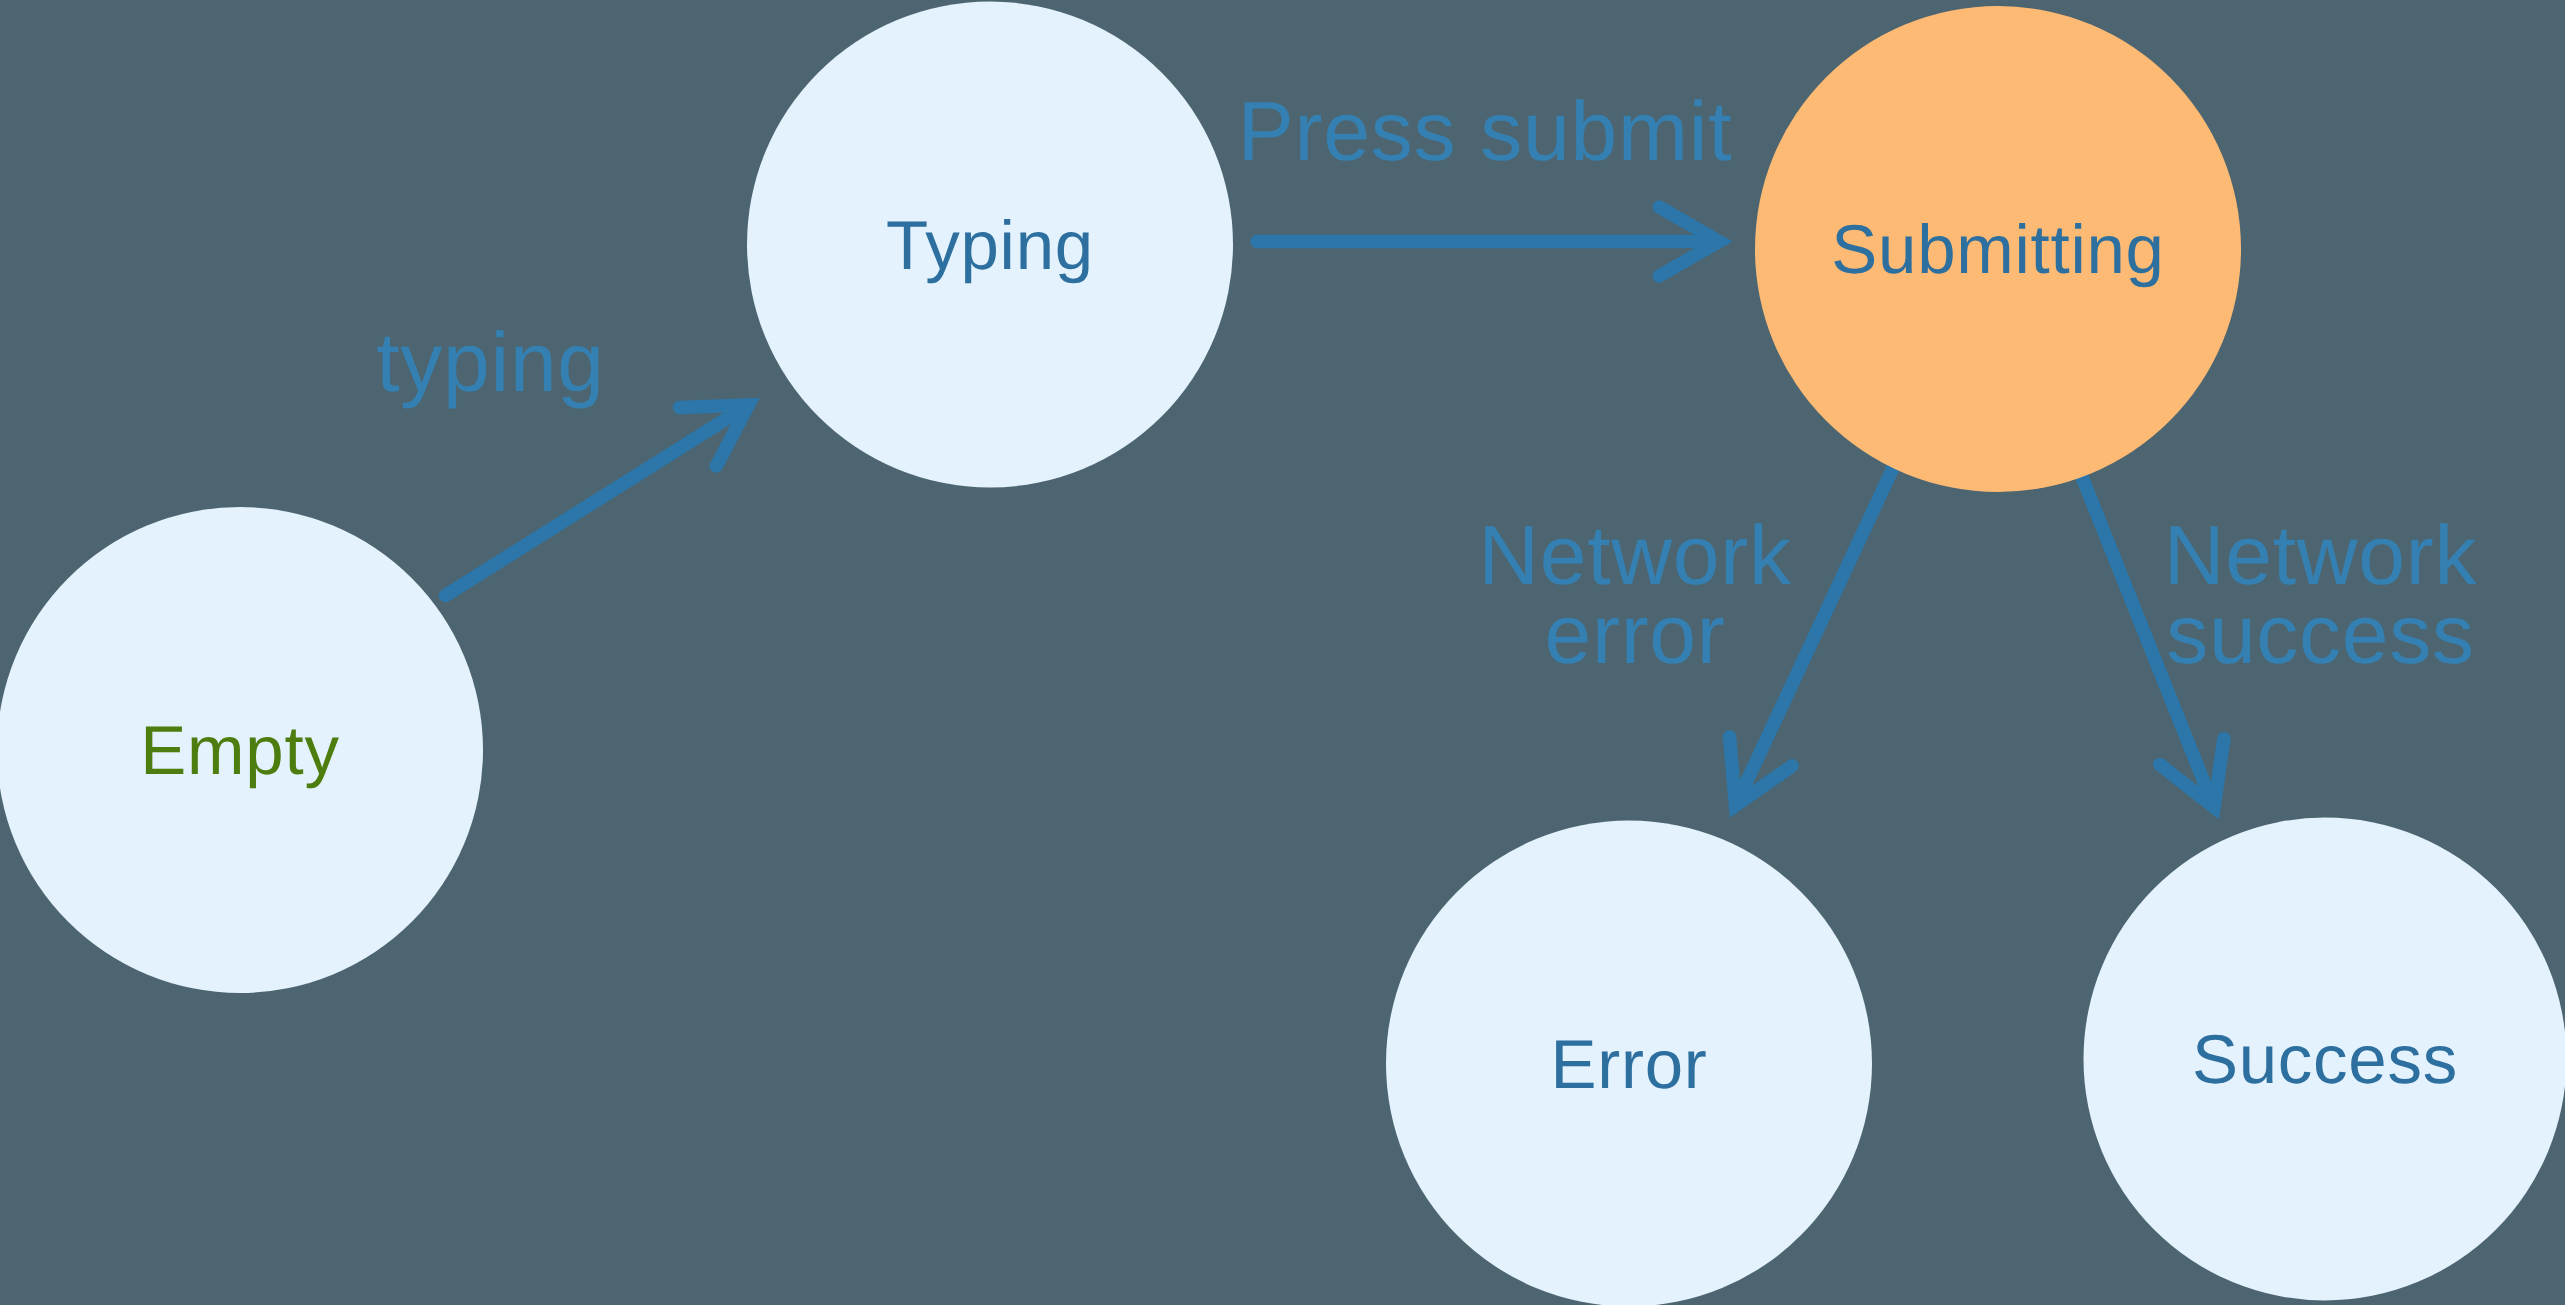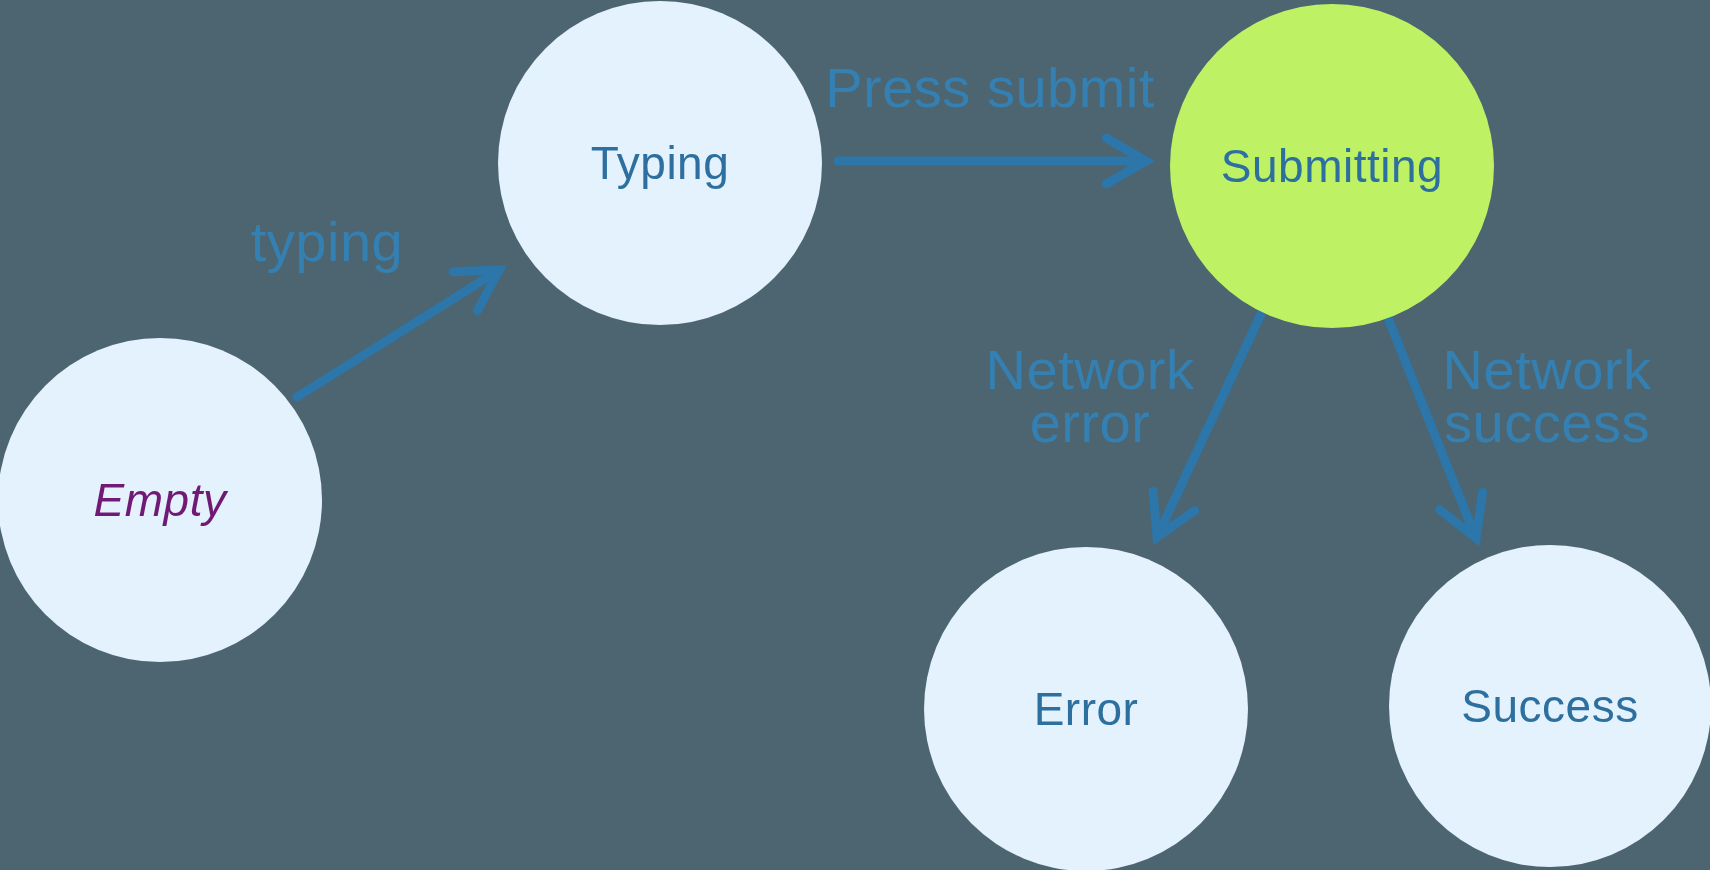--- a/index.html
+++ b/index.html
@@ -63,26 +63,26 @@
         <line x1="1262" y1="312" x2="1157" y2="537" stroke="#2C76A9" stroke-width="9" stroke-linecap="round"></line>
         <polyline points="1153.0,491.2 1157,537 1194.7,510.6" fill="none" stroke="#2C76A9" stroke-width="9" stroke-linecap="round" stroke-linejoin="miter"></polyline>
       </g>
       <g>
         <line x1="1388" y1="318" x2="1476" y2="538" stroke="#2C76A9" stroke-width="9" stroke-linecap="round"></line>
         <polyline points="1439.8,509.6 1476,538 1482.6,492.5" fill="none" stroke="#2C76A9" stroke-width="9" stroke-linecap="round" stroke-linejoin="miter"></polyline>
       </g>
     </svg>
   <div id="node-layer">
       <div class="node" style="left: -2px; top: 338px; width: 324px; height: 324px; background: rgb(227, 242, 253);">
-        <span class="node-label" style="color: #701a75; font-style: italic;">Empty</span>
+        <span class="node-label" style="color: #4d7c0f;">Empty</span>
       </div>
       <div class="node" style="left: 498px; top: 1px; width: 324px; height: 324px; background: rgb(227, 242, 253);">
         <span class="node-label" style="color: rgb(45, 111, 158);">Typing</span>
       </div>
-      <div class="node" style="left: 1170px; top: 4px; width: 324px; height: 324px; background: #bef264; align-items: center;">
+      <div class="node" style="left: 1170px; top: 4px; width: 324px; height: 324px; background: #fdba74; align-items: center;">
         <span class="node-label" style="color: rgb(45, 111, 158);">Submitting</span>
       </div>
       <div class="node" style="left: 924px; top: 547px; width: 324px; height: 324px; background: rgb(227, 242, 253);">
         <span class="node-label" style="color: rgb(45, 111, 158);">Error</span>
       </div>
       <div class="node" style="left: 1389px; top: 545px; width: 322px; height: 322px; background: rgb(227, 242, 253);">
         <span class="node-label" style="color: rgb(45, 111, 158);">Success</span>
       </div>
     </div>
   <div id="label-layer">

